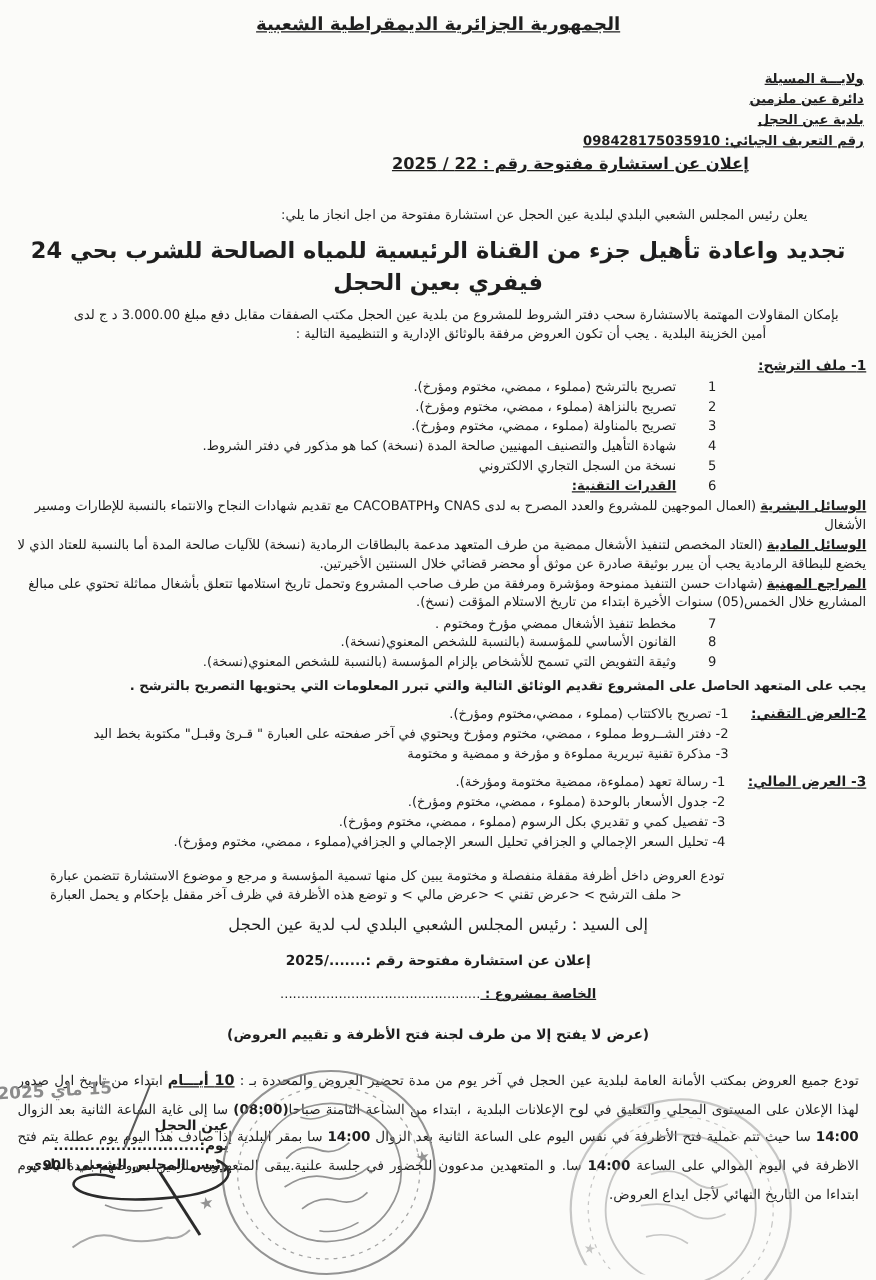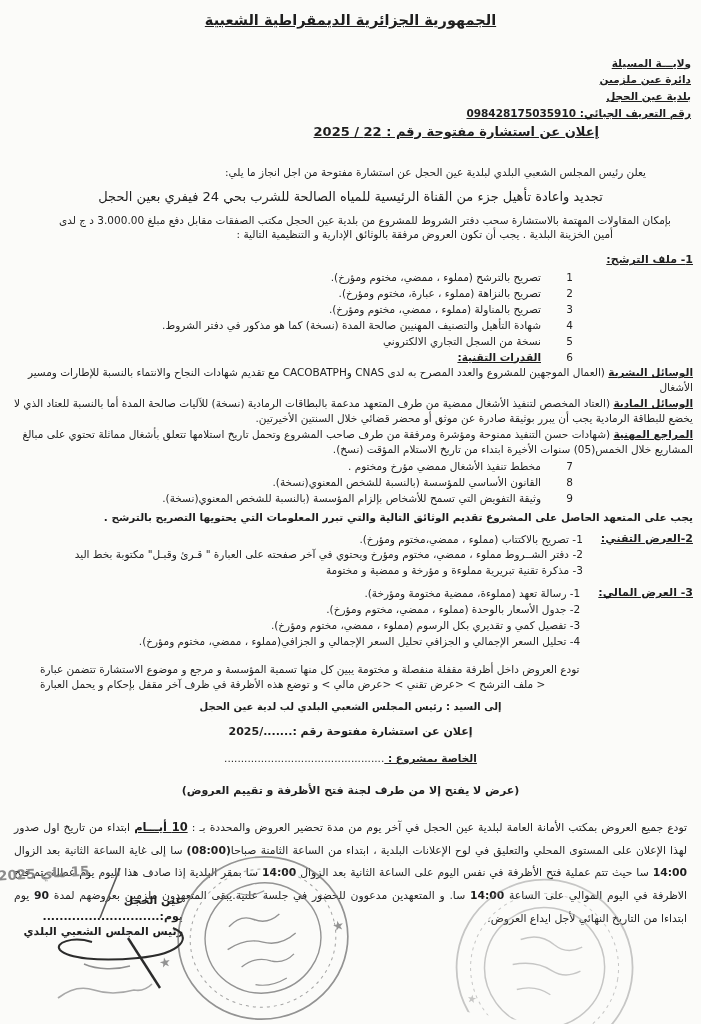--- a/index.html
+++ b/index.html
@@ -10,37 +10,37 @@
     font-size:10.5px;line-height:1.42;padding-left:32px;
   }
   .u{text-decoration:underline}
   .b{font-weight:bold}
   .doc-title{font-size:14.5px;font-weight:bold;text-decoration:underline;text-align:center;padding-top:10px;letter-spacing:.3px}
   .admin-block{margin:24px 10px 0 0;font-weight:bold;font-size:10.5px;line-height:1.6;text-align:right}
   .admin-block div{text-decoration:underline;width:fit-content}
   .admin-block .taxid{direction:rtl}
   .ann-no{width:fit-content;margin:1px 102px 0 auto;font-size:13px;font-weight:bold;text-decoration:underline}
   .intro{margin:24px 55px 0 30px;text-align:right}
-  .project-title{margin:8px 0 0 0;text-align:center;font-size:13px;font-weight:normal}
+  .project-title{margin:8px 0 0 0;text-align:center;font-size:18px;font-weight:bold}
   .withdraw1{margin:6px 30px 0 14px;text-align:right}
   .withdraw2{margin:0 88px 0 14px;text-align:right}
   .sec1-head{margin:10px 8px 0 0;font-weight:bold;text-decoration:underline;font-size:11px}
   .numlist{margin:2px 128px 0 10px}
   .numlist .row{display:flex;gap:20px;margin:1px 0}
   .numlist .num{min-width:12px;text-align:right}
   .numlist .itxt{flex:1;text-align:right}
   .cap-par{margin:1px 8px 1px 12px;text-align:right}
   .cap-par .lbl{font-weight:bold;text-decoration:underline}
   .bold-note{margin:4px 8px 0 12px;text-align:right;font-weight:bold}
   .sec-row{display:flex;margin:6px 8px 0 12px;align-items:flex-start}
   .sec-head{font-weight:bold;text-decoration:underline;font-size:11px;min-width:92px;white-space:nowrap}
   .sec-items{flex:1;margin-right:18px}
   .sec-items div{text-align:right;margin:1px 0}
   .envelope{margin:12px 40px 0 40px;text-align:left}
-  .addressee{margin:8px 0 0 0;text-align:center;font-weight:bold;font-size:10px}
+  .addressee{margin:8px 0 0 0;text-align:center;font-weight:normal;font-size:13px}
   .ann2{margin:10px 0 0 0;text-align:center;font-weight:bold;font-size:11px}
   .project-for{margin:12px 0 0 0;text-align:center}
   .project-for .lbl{font-weight:bold;text-decoration:underline}
   .warning{margin:17px 0 0 0;text-align:center;font-weight:bold;font-size:11px}
   .deadline{margin:16px 14px 0 14px;text-align:justify;text-justify:inter-word;font-size:10.8px;line-height:2.1}
   .deadline .hl{font-weight:bold}
   .deadline .hlu{font-weight:bold;text-decoration:underline;font-size:11.5px}
   .sign-block{position:absolute;right:518px;top:893px;width:170px;text-align:right;font-weight:bold;font-size:11px}
   .date-stamp{
     position:absolute;left:30px;top:864px;color:#8b8b8b;font-size:13.5px;font-weight:bold;
@@ -74,21 +74,21 @@
 
   <div class="sec1-head">1- ملف الترشح:</div>
 
   <div class="numlist">
     <div class="row">
         <span class="num">1</span>
         <span class="itxt">تصريح بالترشح (مملوء ، ممضي، مختوم ومؤرخ).</span>
       </div>
     <div class="row">
         <span class="num">2</span>
-        <span class="itxt">تصريح بالنزاهة (مملوء ، عبارة، مختوم ومؤرخ).</span>
+        <span class="itxt">تصريح بالنزاهة (مملوء ، ممضي، مختوم ومؤرخ).</span>
       </div>
     <div class="row">
         <span class="num">3</span>
         <span class="itxt">تصريح بالمناولة (مملوء ، ممضي، مختوم ومؤرخ).</span>
       </div>
     <div class="row">
         <span class="num">4</span>
         <span class="itxt">شهادة التأهيل والتصنيف المهنيين صالحة المدة (نسخة) كما هو مذكور في دفتر الشروط.</span>
       </div>
     <div class="row">

